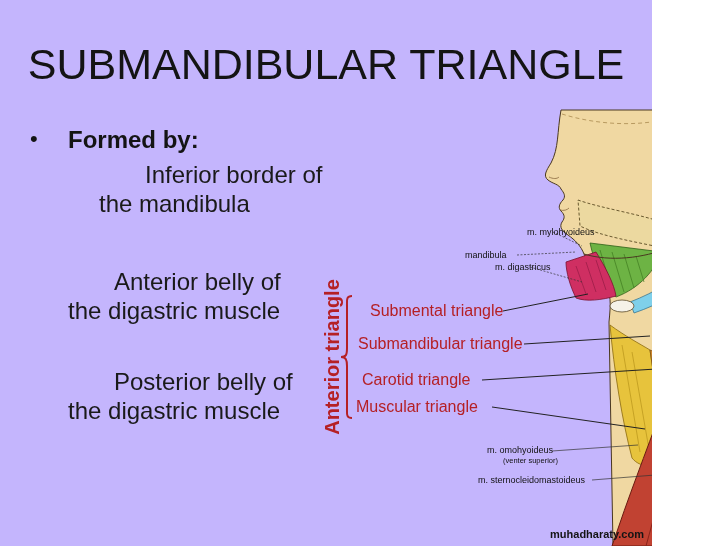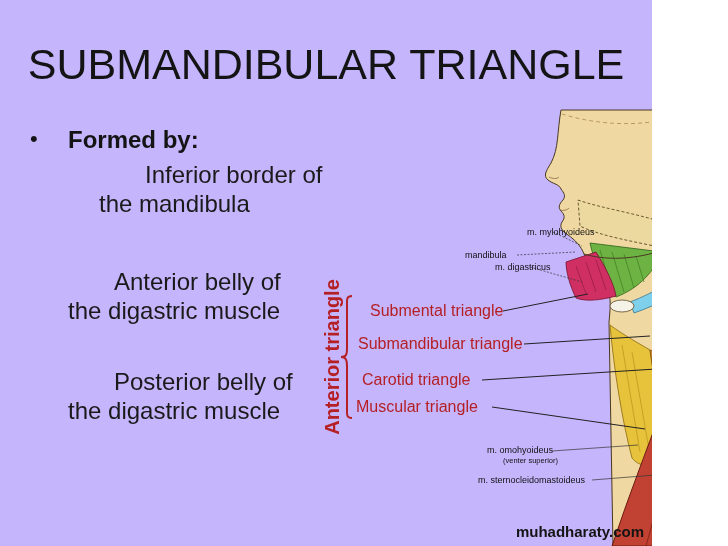--- a/index.html
+++ b/index.html
@@ -30,21 +30,21 @@
   .t1 { left:358px; top:335px; }
   .t2 { left:362px; top:371px; }
   .t3 { left:356px; top:398px; }
   .alabel { position:absolute; font-size:9px; color:#111; white-space:nowrap; }
   .a-mylo { left:487px; top:227px;margin-left:40px; }
   .a-mand { left:465px; top:250px; }
   .a-dig  { left:483px; top:262px;padding-left:12px; }
   .a-omo  { left:487px; top:445px; }
   .a-omo2 { left:487px; top:456px; font-size:7.5px;padding-left:16px; }
   .a-scm  { left:478px; top:475px; }
-  .watermark { position:absolute; right:8px; bottom:6px; font-size:15px; font-weight:700; color:#141414; }
+  .watermark { position:absolute; right:8px; bottom:6px; font-size:11px; font-weight:700; color:#141414; }
 </style>
 </head>
 <body>
 
 <div class="slide">
 
   <svg class="diagram" width="728" height="546" viewBox="0 0 728 546" aria-hidden="true">
 
     <path d="M561,110 C557,132 559,148 551,163 C546,171 543,176 548,180 C553,184 559,184 561,189
              C564,193 566,196 563,200 C559,204 558,208 561,211 C565,215 565,218 562,222

